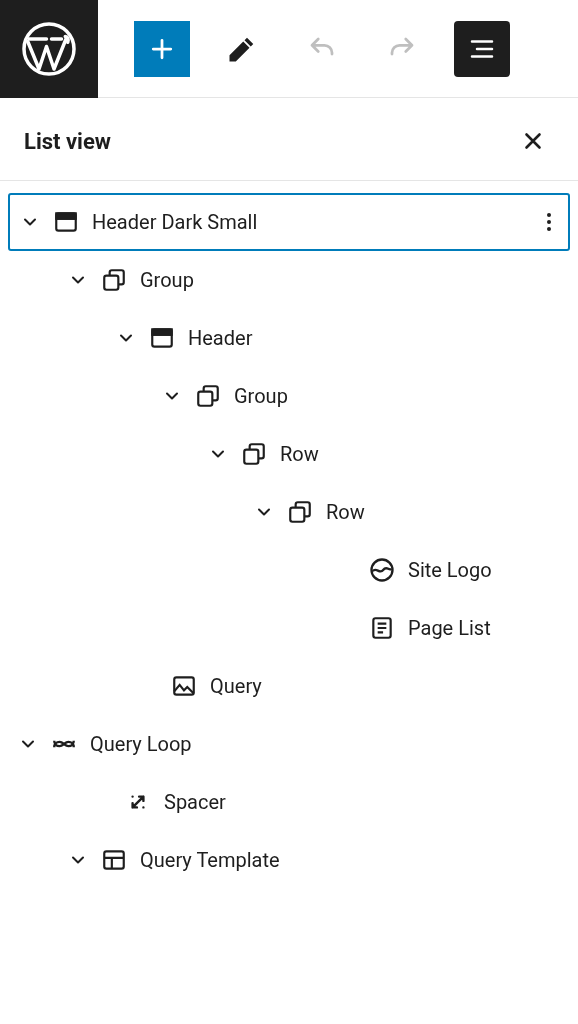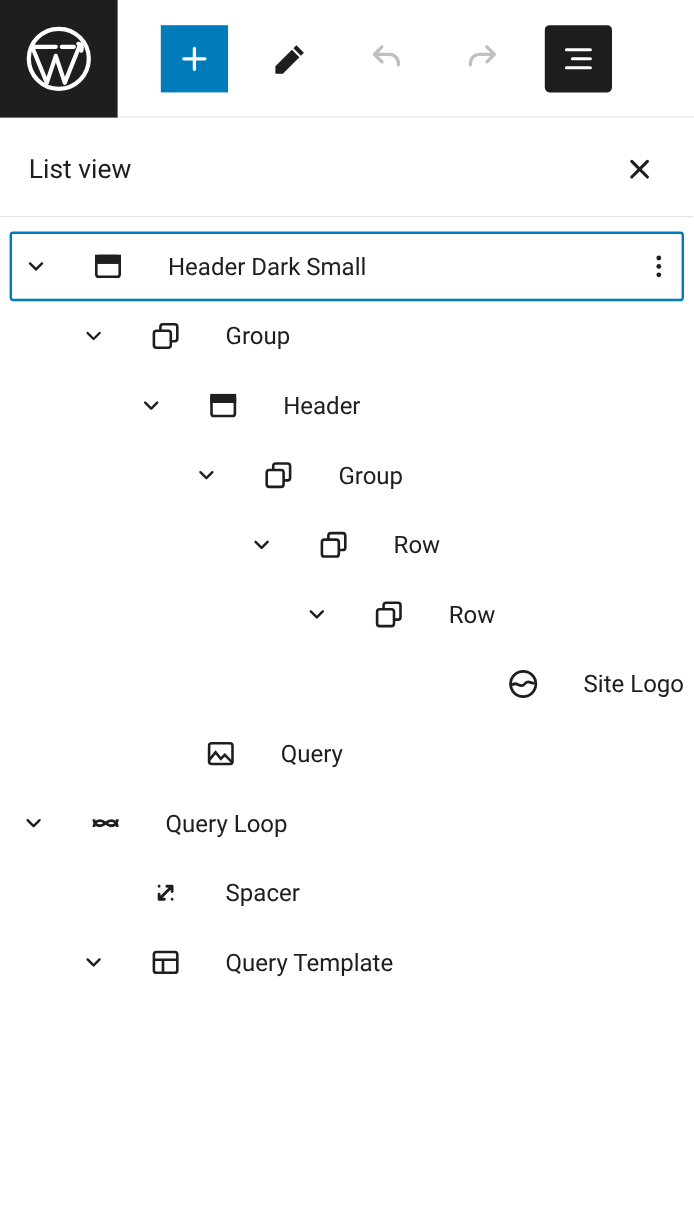--- a/index.html
+++ b/index.html
@@ -8,37 +8,37 @@
   .topbar { display: flex; align-items: center; height: 98px; border-bottom: 1px solid #e5e5e5; }
   .wp-badge { width: 98px; height: 98px; background: #1e1e1e; display: flex; align-items: center; justify-content: center; }
   .toolbar { display: flex; align-items: center; gap: 24px; padding-left: 36px; }
   .tb-btn { width: 56px; height: 56px; display: flex; align-items: center; justify-content: center; border: none; background: transparent; cursor: pointer; }
   .tb-add { background: #007cba; color: #fff; }
   .tb-edit { color: #1e1e1e; }
   .tb-undo, .tb-redo { color: #b4b4b4; }
   .tb-list { background: #1e1e1e; color: #fff; border-radius: 4px; }
 
   .panel-header { display: flex; align-items: center; justify-content: space-between; padding: 26px 28px 22px 24px; border-bottom: 1px solid #e5e5e5; }
-  .panel-title { font-size: 22px; font-weight: 400; }
+  .panel-title { font-size: 22px; font-weight: 700; }
   .close-btn { background: none; border: none; cursor: pointer; padding: 4px; display:flex; }
 
   .tree { padding: 12px 8px 20px 8px; }
-  .node { display: flex; align-items: center; height: 58px; font-size: 20px; gap: 24px; }
+  .node { display: flex; align-items: center; height: 58px; font-size: 20px; }
   .node .label { margin-left: 12px; }
   .node .chev { width: 24px; display:flex; align-items:center; justify-content:center; }
   .node .icon { width: 28px; height: 28px; display:flex; align-items:center; justify-content:center; margin-left: 10px; }
   .sel { border: 2px solid #007cba; border-radius: 3px; padding-right: 8px; }
   .sel .more { margin-left: auto; padding: 0 8px; display:flex; cursor:pointer; }
   .indent-0 { padding-left: 8px; }
   .indent-1 { padding-left: 58px; }
   .indent-2 { padding-left: 106px; }
   .indent-3 { padding-left: 152px; }
   .indent-4 { padding-left: 198px; }
   .indent-5 { padding-left: 244px; }
-  .indent-6 { padding-left: 326px; justify-content: flex-end; }
+  .indent-6 { padding-left: 326px; }
   svg { display: block; }
 </style>
 </head>
 <body>
 
 <div class="topbar">
   <div class="wp-badge">
     <svg width="60" height="60" viewBox="0 0 24 24" fill="none" stroke="#fff" stroke-width="1.4">
       <circle cx="12" cy="12" r="10"></circle>
       <path d="M3.5 9 L8 20 L11 11 L14 20 L19 7.5" stroke-linejoin="round" stroke-linecap="round"></path>
@@ -181,20 +181,30 @@
     <div class="node indent-6">
       <span class="chev"></span>
       <span class="icon">
         <svg width="28" height="28" viewBox="0 0 24 24" fill="none" stroke="#1e1e1e" stroke-width="2">
           <circle cx="12" cy="12" r="9"></circle>
           <path d="M4 13c3-4 6 3 9-1s5 1 7-1"></path>
         </svg>
       </span>
       <span class="label">Site Logo</span>
     </div>
+    <div class="node indent-6">
+      <span class="chev"></span>
+      <span class="icon">
+        <svg width="26" height="26" viewBox="0 0 24 24" fill="none" stroke="#1e1e1e" stroke-width="2">
+          <rect x="4" y="3" width="16" height="18" rx="2"></rect>
+          <path d="M8 8h8M8 12h8M8 16h5"></path>
+        </svg>
+      </span>
+      <span class="label">Page List</span>
+    </div>
     <div class="node indent-3">
       <span class="icon">
         <svg width="26" height="26" viewBox="0 0 24 24" fill="none" stroke="#1e1e1e" stroke-width="2">
           <rect x="3" y="4" width="18" height="16" rx="2"></rect>
           <path d="M3 17l5-6 4 5 3-3 6 6"></path>
         </svg>
       </span>
       <span class="label">Query</span>
     </div>
     <div class="node indent-0">

